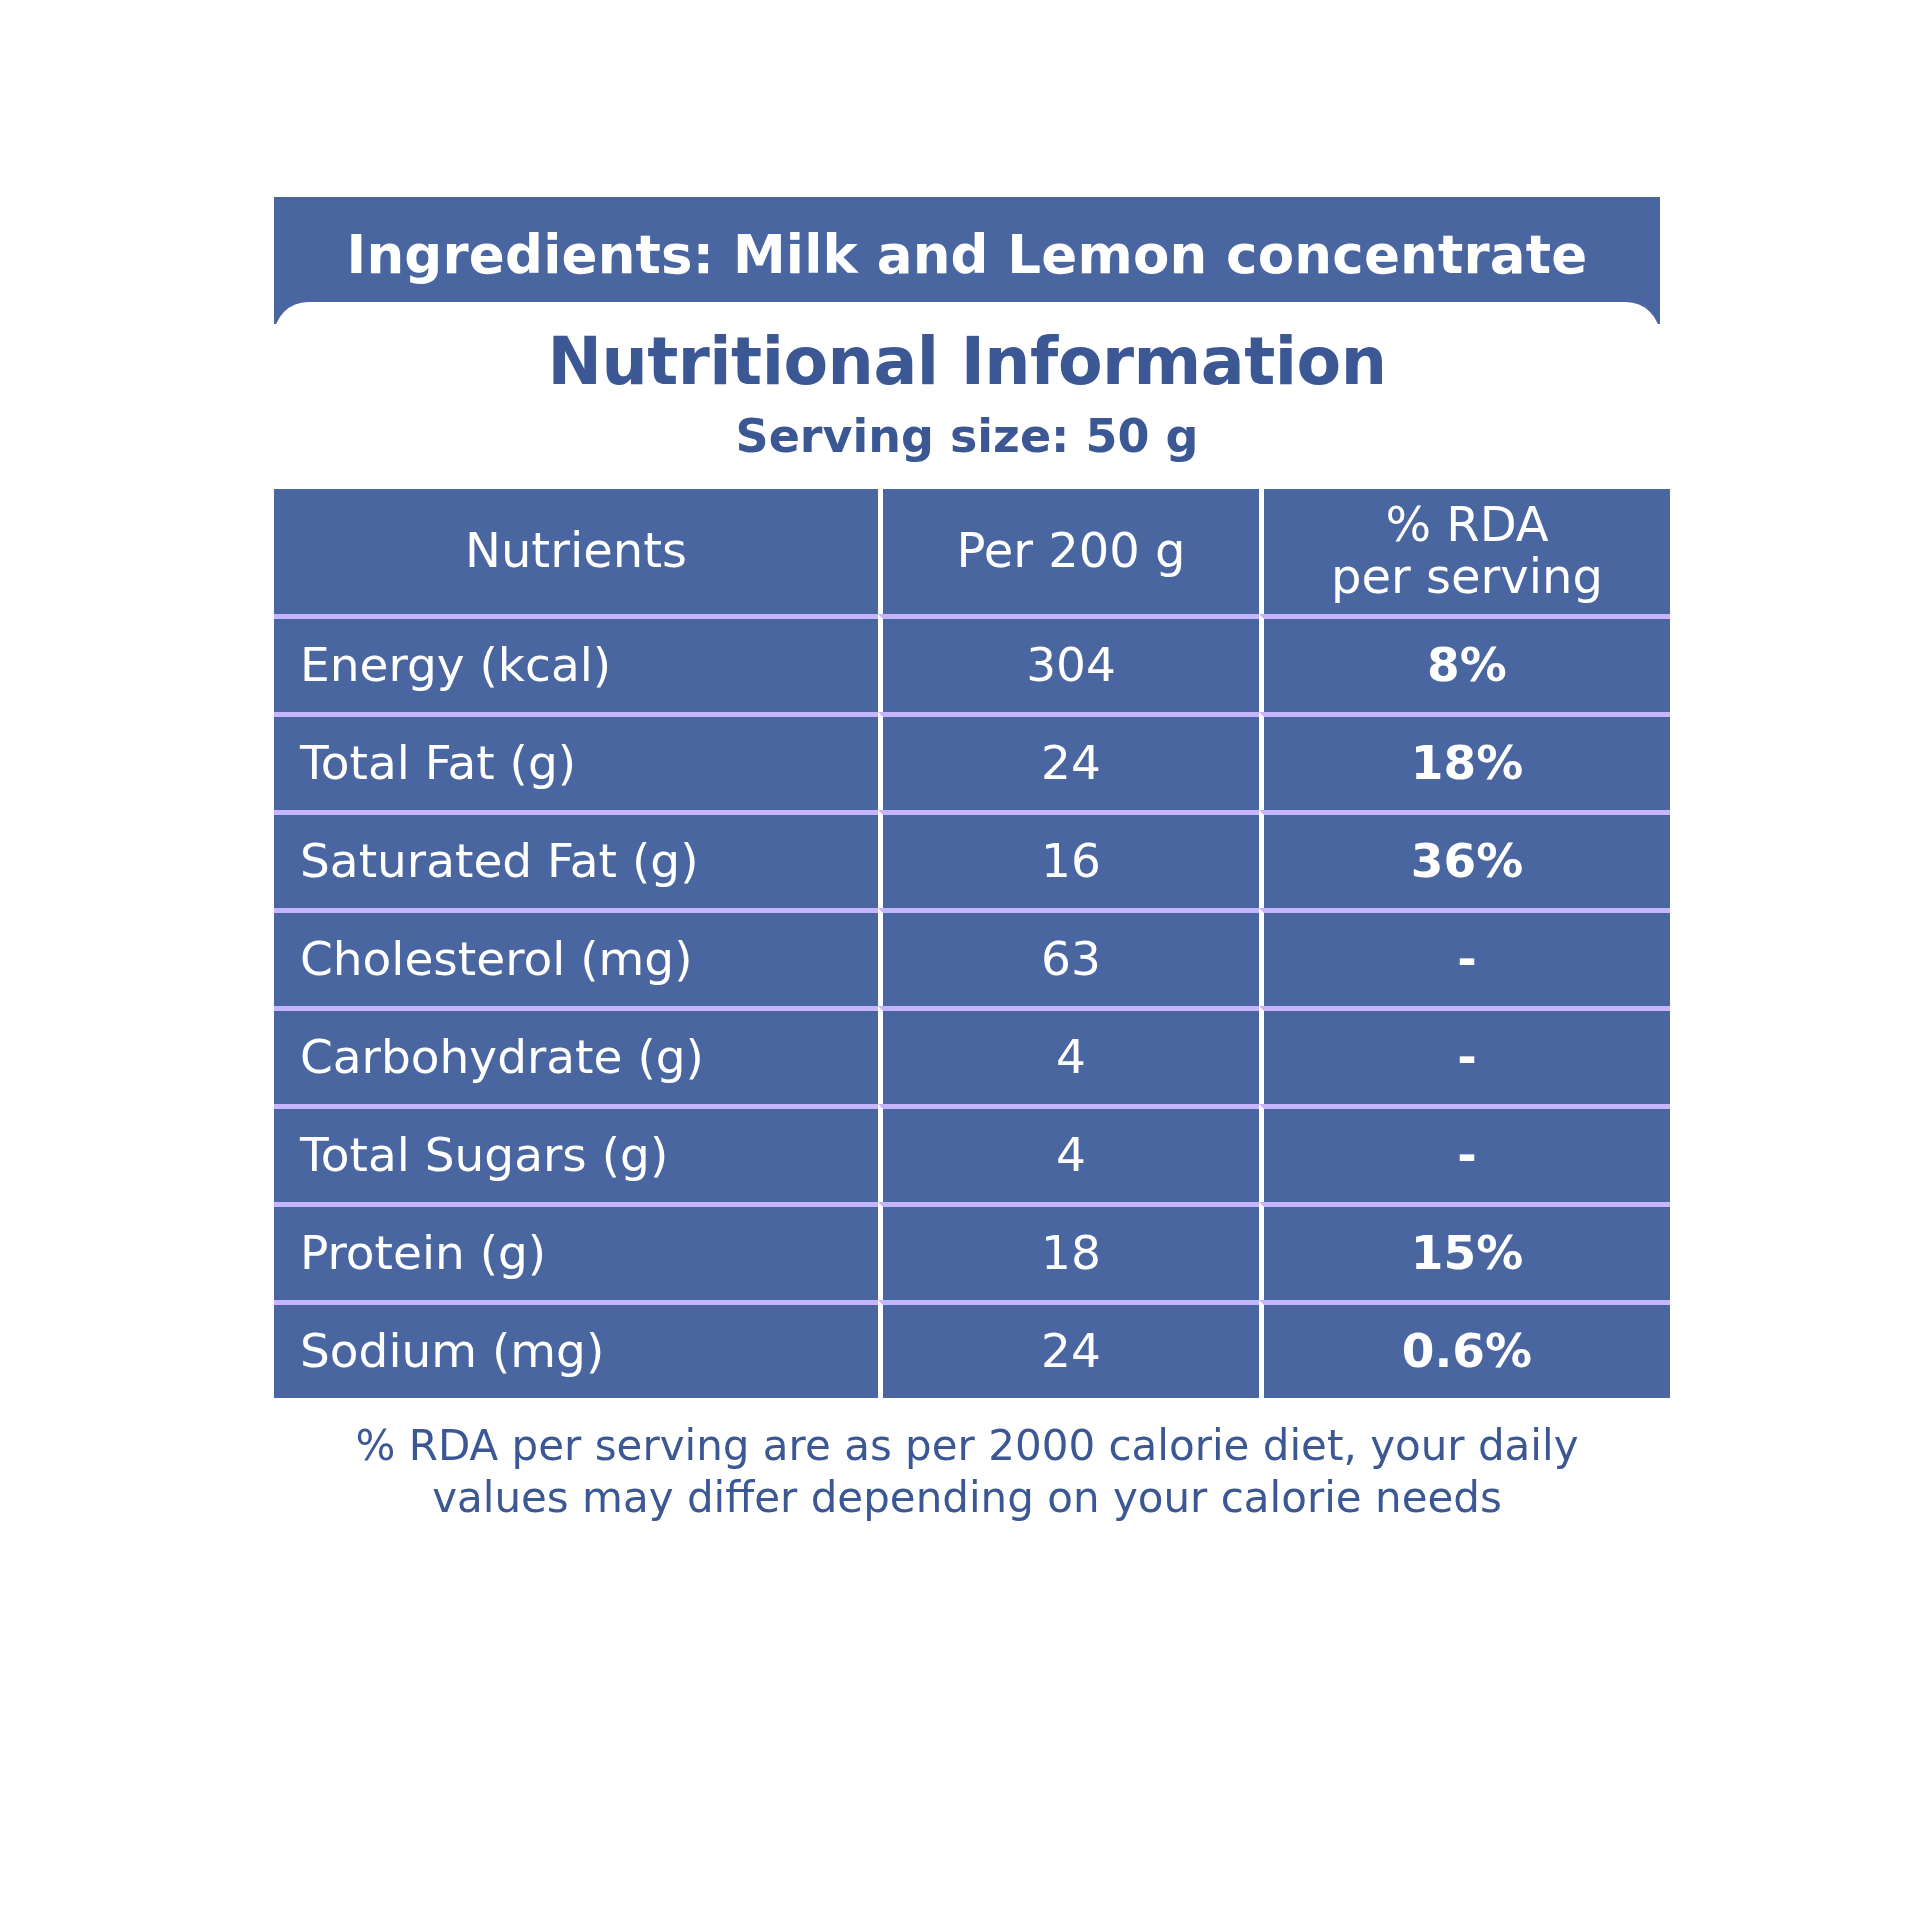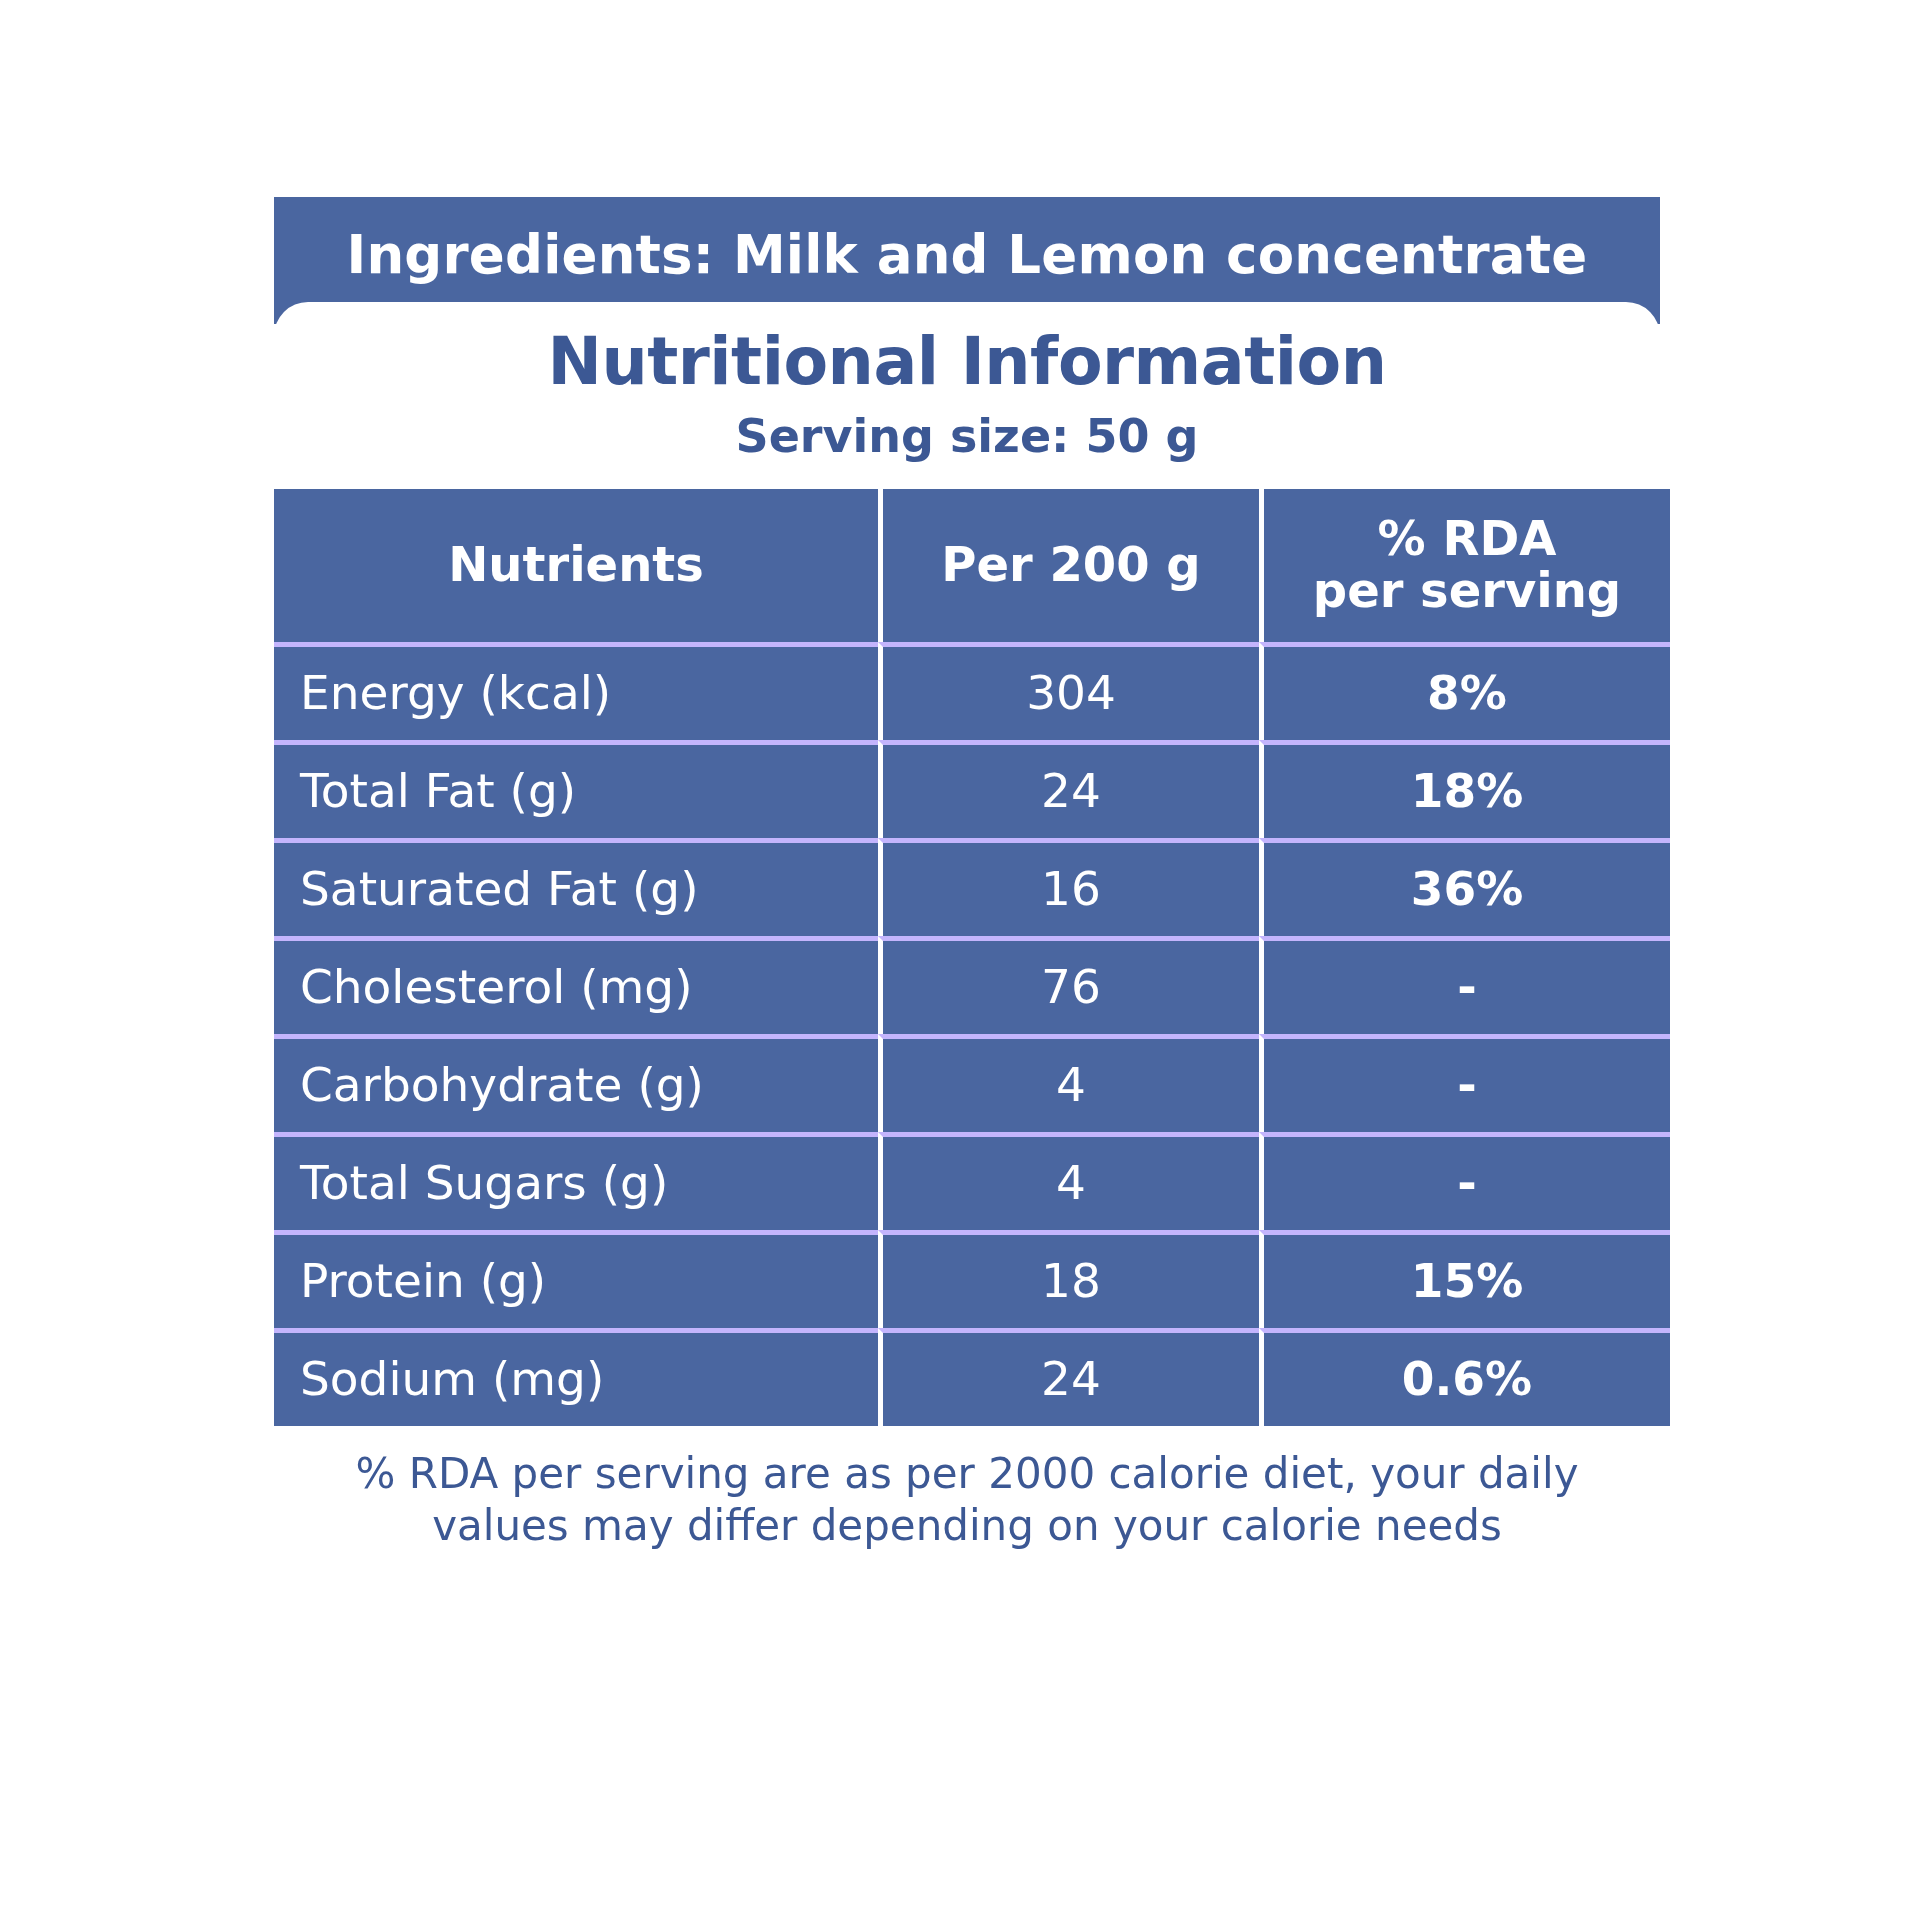--- a/index.html
+++ b/index.html
@@ -82,26 +82,26 @@
     width: 604px;
   }
   .nutri-table th.h-per100 {
     width: 376px;
   }
   .nutri-table th.h-rda {
     width: 406px;
     margin-left: 34px;
   }
   .head-cell {
-    height: 153px;
+    height: 125px;
     display: flex;
     align-items: center;
     justify-content: center;
     font-size: 48px;
-    font-weight: bold;
+    font-weight: normal;
     line-height: 1.08;
     text-align: center;
     padding: 4px 8px;
     box-sizing: border-box;
   }
   .head-sep-v {
     border-left: 5px solid #ffffff;
   }
   .row-sep-top {
     border-top: 5px solid #c4b5fd;
@@ -204,21 +204,21 @@
           </td>
           <td class="row-sep-top head-sep-v">
             <div class="cell rda">36%</div>
           </td>
         </tr>
         <tr>
           <td class="row-sep-top">
             <div class="cell name">Cholesterol (mg)</div>
           </td>
           <td class="row-sep-top head-sep-v">
-            <div class="cell value">76</div>
+            <div class="cell value">63</div>
           </td>
           <td class="row-sep-top head-sep-v">
             <div class="cell rda">-</div>
           </td>
         </tr>
         <tr>
           <td class="row-sep-top">
             <div class="cell name">Carbohydrate (g)</div>
           </td>
           <td class="row-sep-top head-sep-v">

